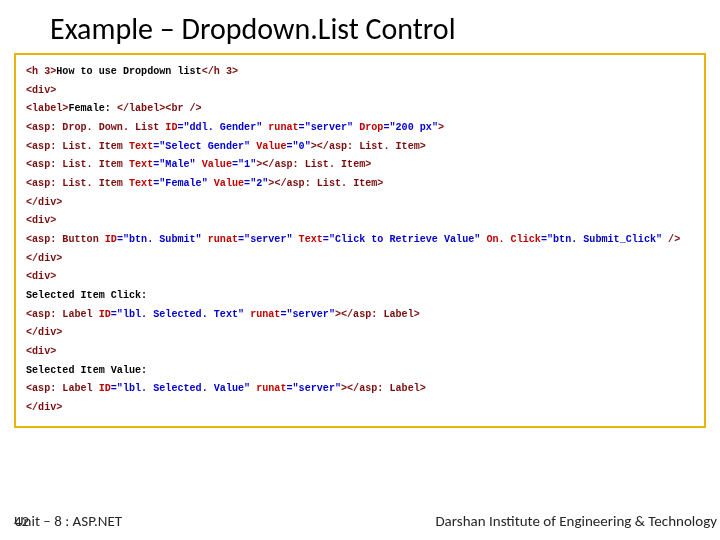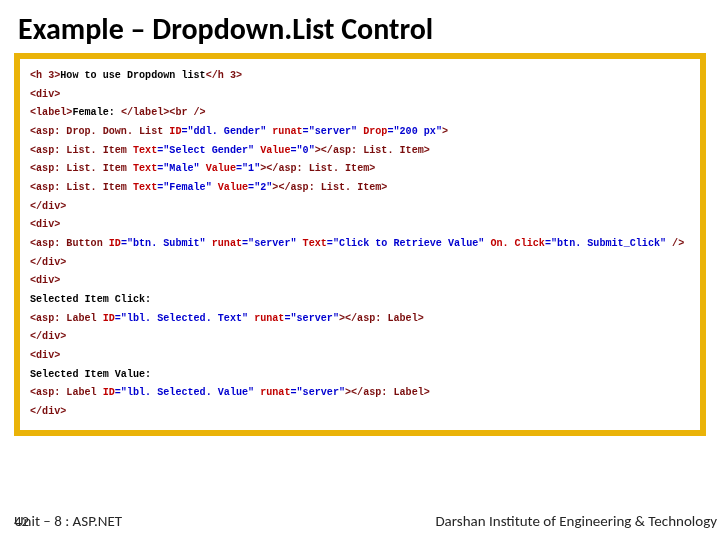--- a/index.html
+++ b/index.html
@@ -12,27 +12,28 @@
     overflow: hidden;
   }
   .slide {
     width: 100%;
     height: 100%;
     display: flex;
     flex-direction: column;
   }
   .title {
     font-size: 30px;
-    font-weight: 700;
+    font-weight: 400;
     color: #000;
     padding: 10px 18px 6px 18px;
+    margin-left: 32px;
   }
   .code-box {
     margin: 0 14px 0 14px;
-    border: 6px solid #eab308;
+    border: 2px solid #eab308;
     padding: 8px 10px;
     font-family: "Courier New", monospace;
     font-size: 10.1px;
     font-weight: bold;
     line-height: 1.85;
     color: #000;
     flex: 0 0 auto;
   }
   .code-line { white-space: pre; }
   .tag { color: #7a0d0d; }

